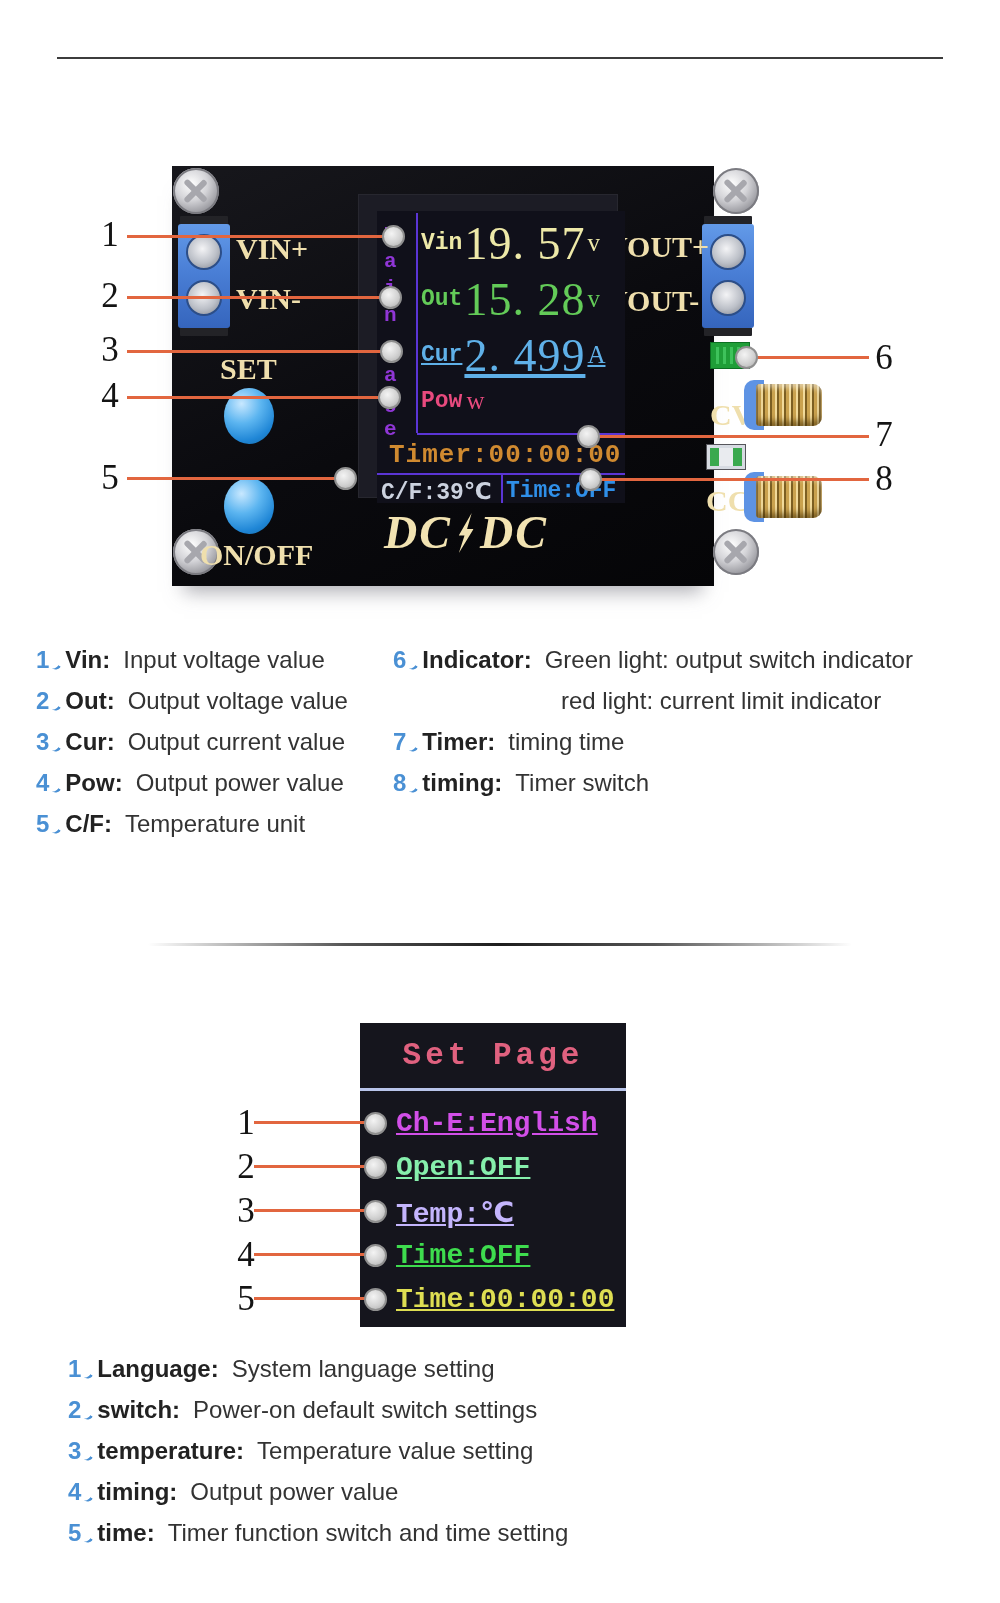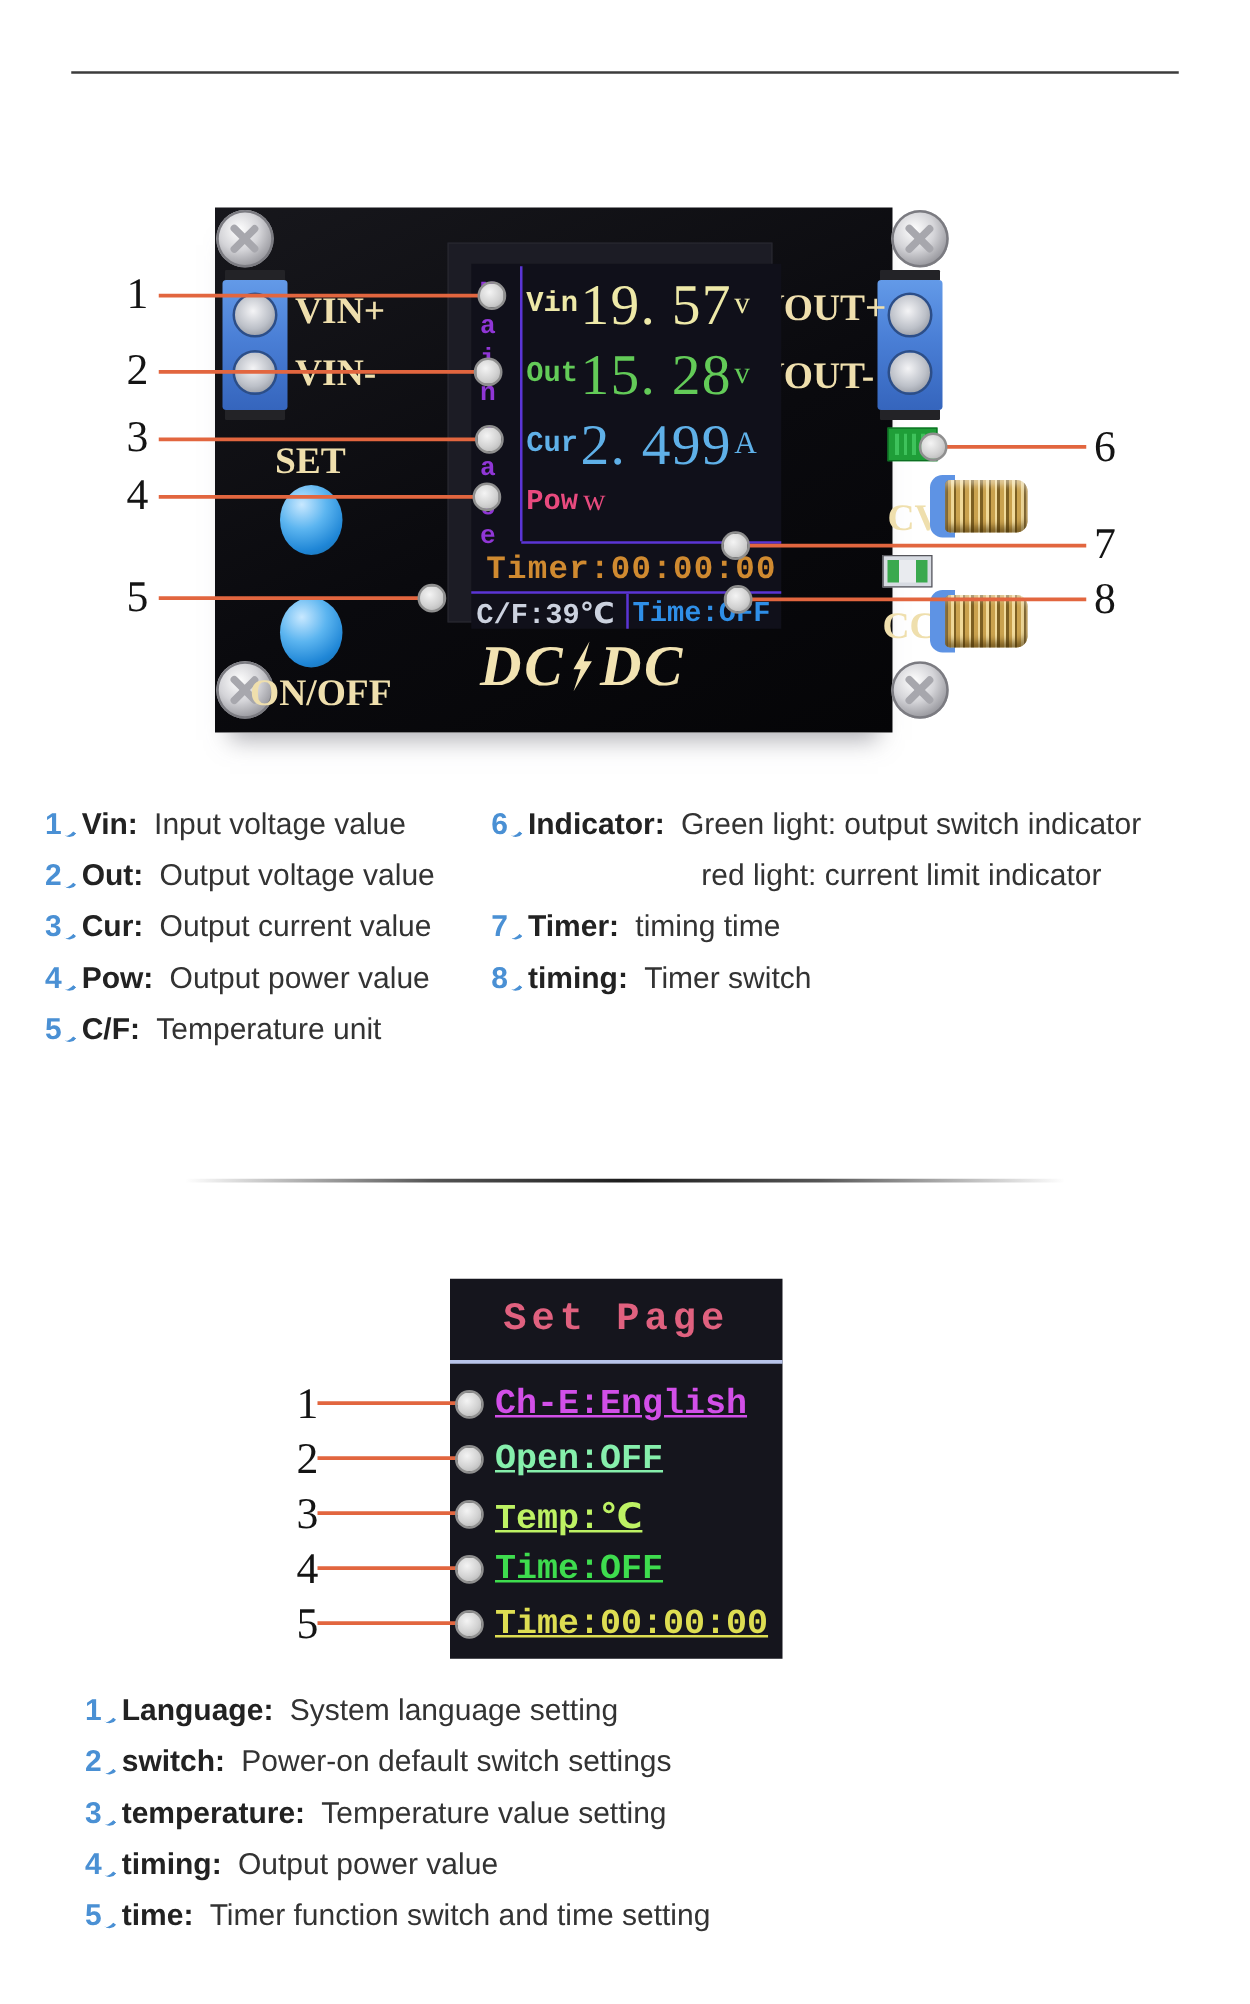--- a/index.html
+++ b/index.html
@@ -181,21 +181,21 @@
         <div class="srow r0" style="color: rgb(238, 233, 168);">
           <span class="rlbl mono">Vin</span>
           <span class="rval">19. 57</span>
           <span class="runit">v</span>
         </div>
         <div class="srow r1" style="color: rgb(99, 203, 88);">
           <span class="rlbl mono">Out</span>
           <span class="rval">15. 28</span>
           <span class="runit">v</span>
         </div>
-        <div class="srow r2" style="color: rgb(95, 176, 232);">
+        <div class="srow r2" style="color: rgb(95, 176, 232); text-decoration: underline;">
           <span class="rlbl mono">Cur</span>
           <span class="rval">2. 499</span>
           <span class="runit">A</span>
         </div>
         <div class="srow r3" style="color: rgb(232, 74, 126);">
           <span class="rlbl mono">Pow</span>
           <span class="runit">w</span>
         </div>
 
         <div class="hline1"></div>
@@ -295,21 +295,21 @@
     </div>
   </div>
 
   <div class="section-divider"></div>
 
   <div class="panel">
     <div class="panel-title mono">Set Page</div>
     <div class="panel-line"></div>
     <div class="pitem mono p0" style="color: rgb(210, 79, 232);">Ch-E:English</div>
     <div class="pitem mono p1" style="color: #86efac;">Open:OFF</div>
-    <div class="pitem mono p2" style="color: #bef264; text-align: right;">Temp:℃</div>
+    <div class="pitem mono p2" style="color: #c4b5fd; text-align: right;">Temp:℃</div>
     <div class="pitem mono p3" style="color: rgb(62, 220, 78);">Time:OFF</div>
     <div class="pitem mono p4" style="color: rgb(222, 222, 82);">Time:00:00:00</div>
   </div>
 
   <div class="cline pl pl0"></div>
   <div class="cline pl pl1"></div>
   <div class="cline pl pl2"></div>
   <div class="cline pl pl3"></div>
   <div class="cline pl pl4"></div>
   <div class="dot pd0"></div>

